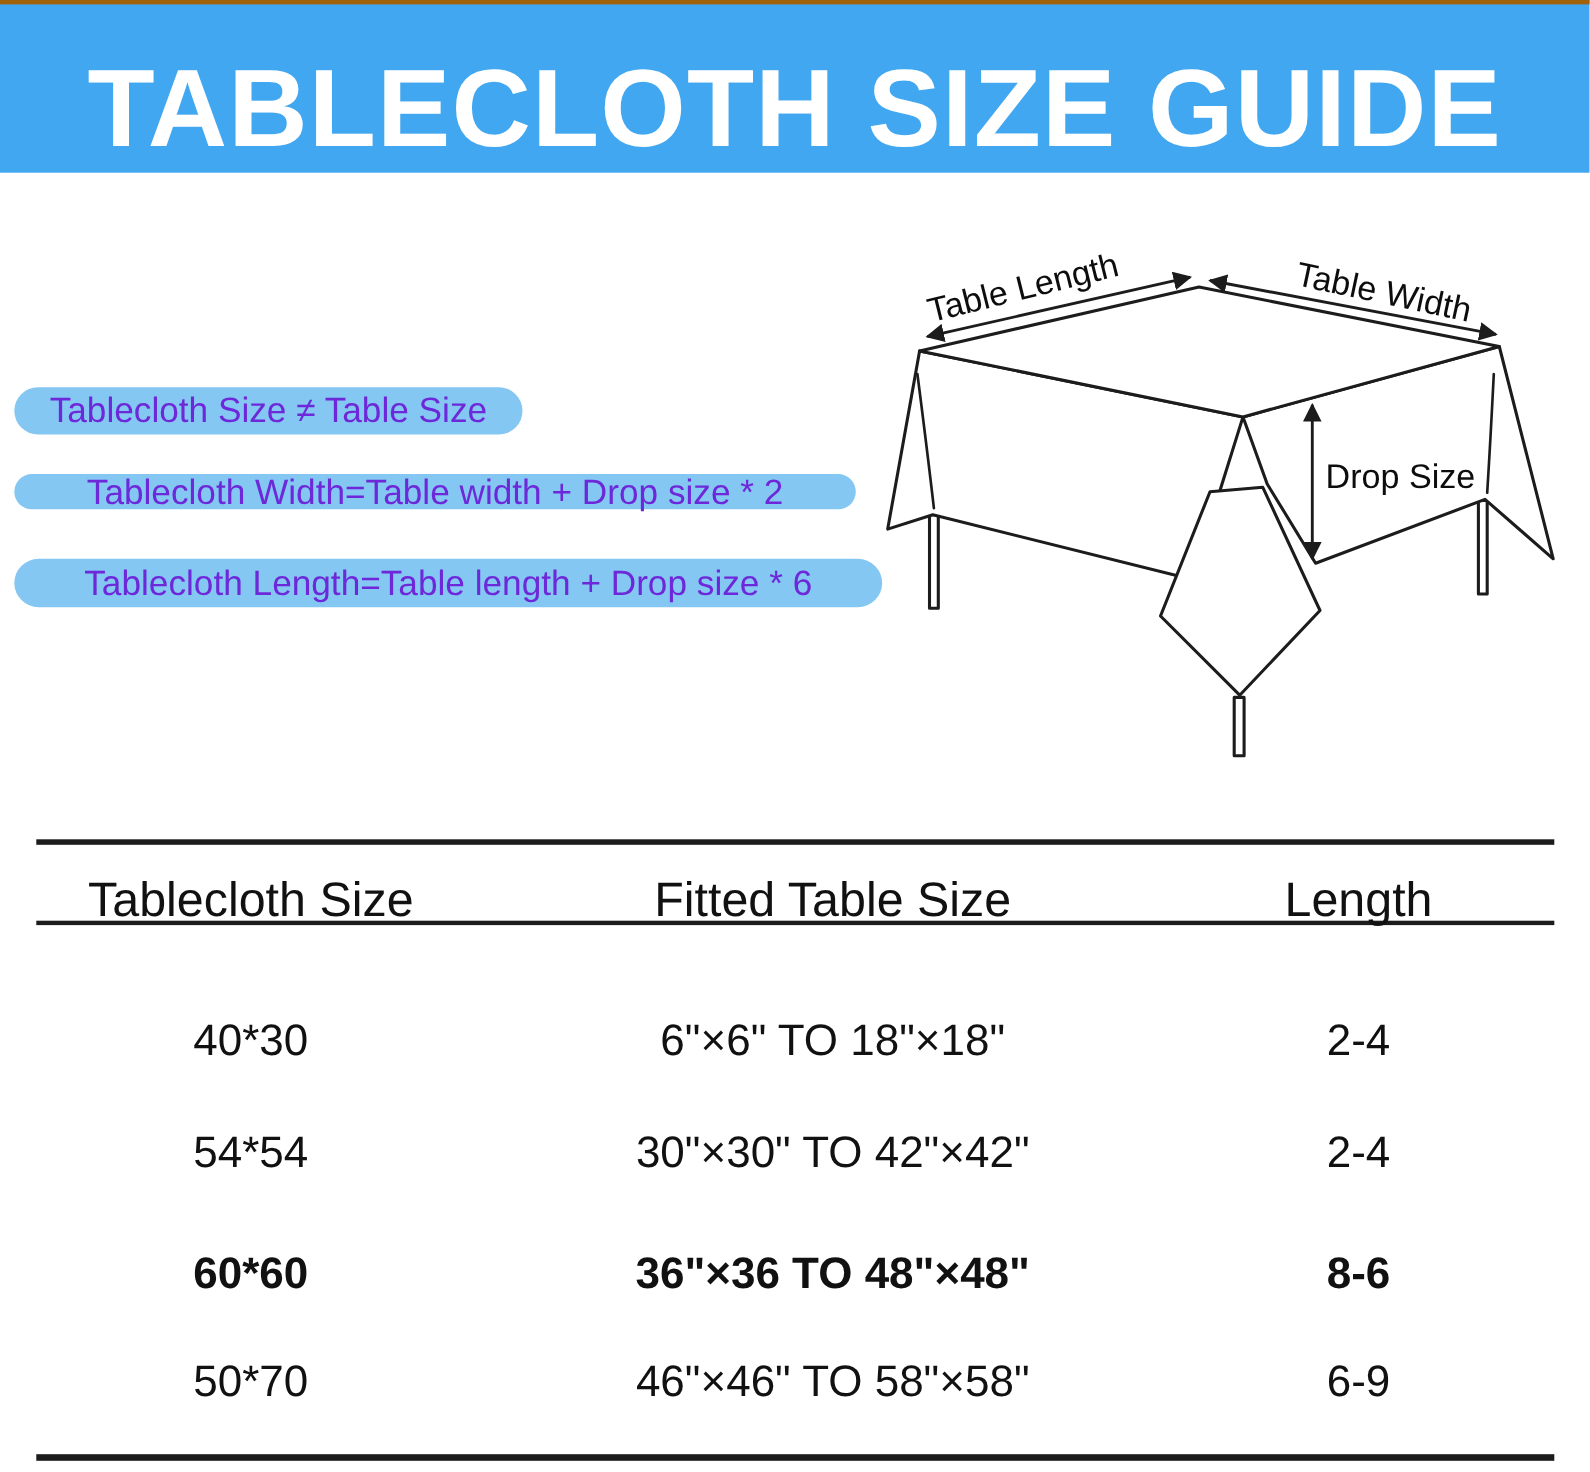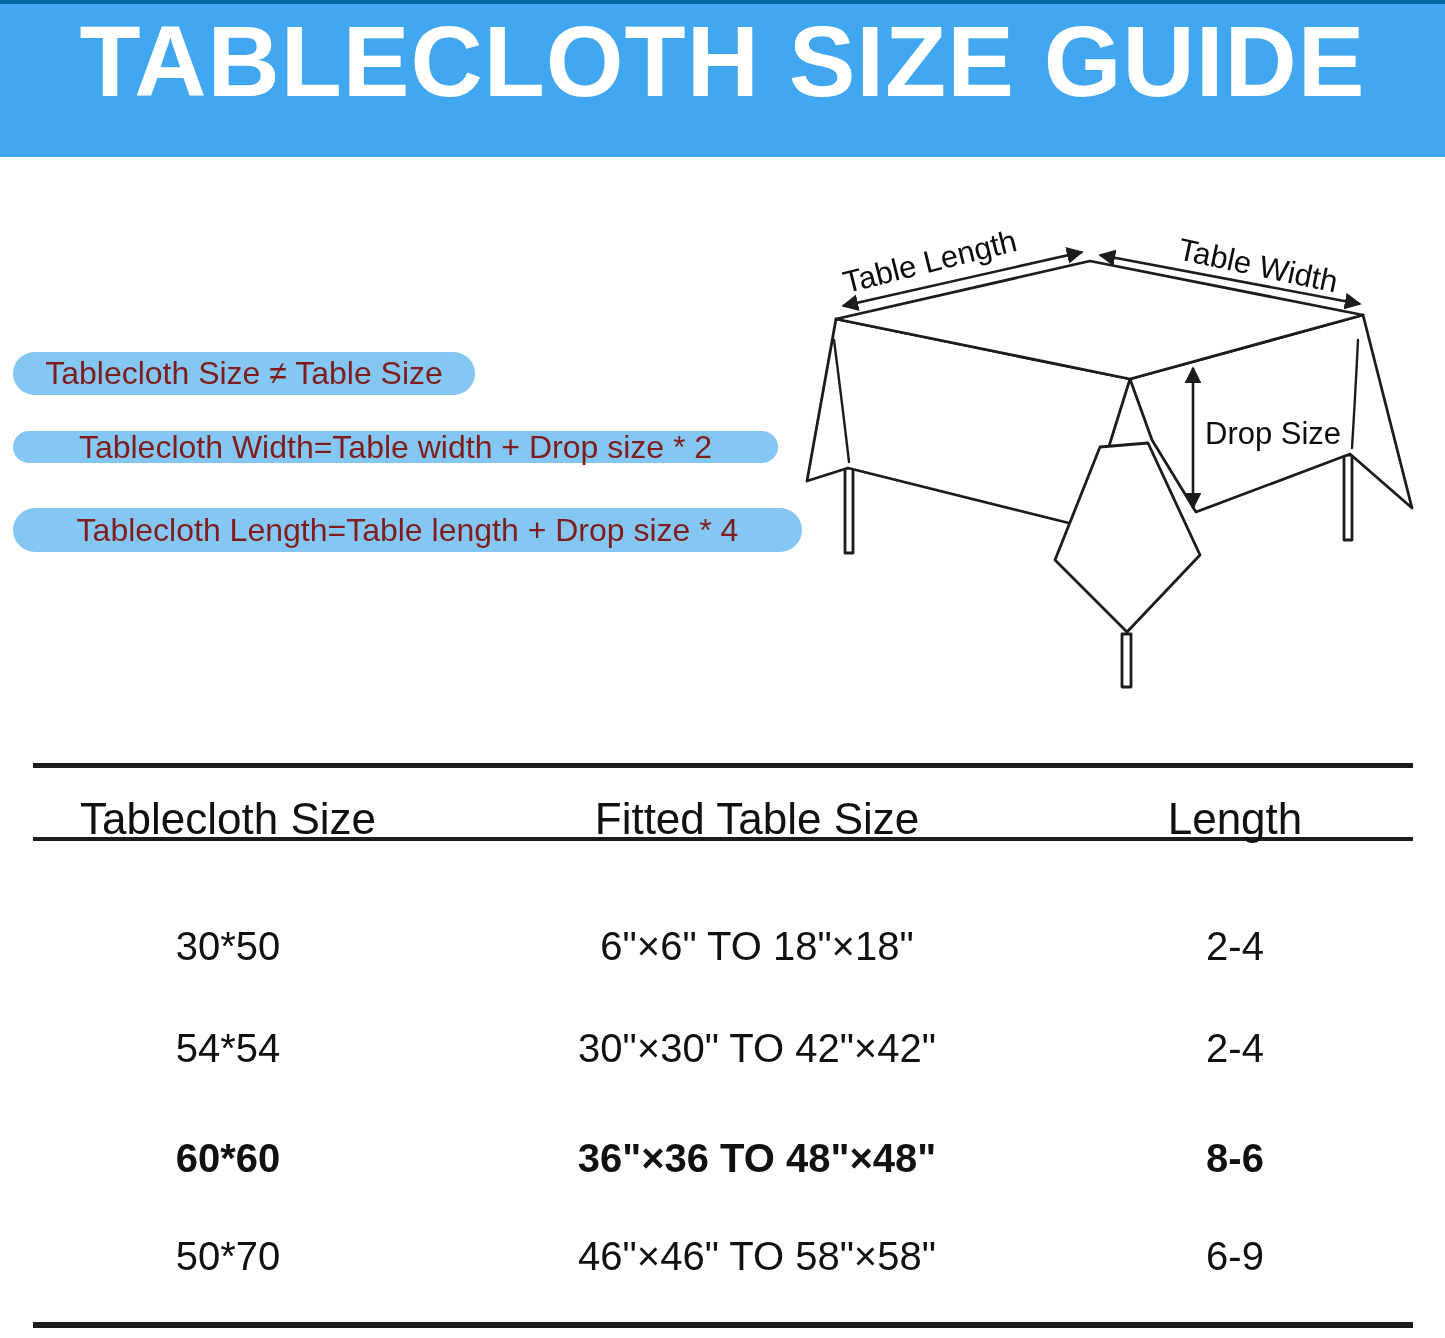--- a/index.html
+++ b/index.html
@@ -13,33 +13,33 @@
   body{
     position:relative;
     background:#ffffff;
     font-family:"Liberation Sans", sans-serif;
     color:var(--ink);
     overflow:hidden;
   }
   .banner{
     position:absolute;left:0;top:0;width:1445px;height:157px;
     background:var(--header-bg);
-    border-top:4px solid #0369a1;
-    display:flex;align-items:flex-start;justify-content:center;
+    border-top:4px solid #a16207;
+    display:flex;align-items:flex-end;justify-content:center;
   }
   .banner h1{
     color:#ffffff;font-size:100px;font-weight:bold;letter-spacing:1px;
     white-space:nowrap;
   }
   .pill{
     position:absolute;left:13px;
     background:var(--pill-bg);
     border-radius:24px;
     display:flex;align-items:center;justify-content:center;
-    font-size:32px;color:#7f1d1d;white-space:nowrap;
+    font-size:32px;color:#6d28d9;white-space:nowrap;
   }
   .pill-1{top:352px;width:462px;height:43px;}
   .pill-2{top:431px;width:765px;height:32px;}
   .pill-3{top:508px;width:789px;height:44px;}
   .diagram{
     position:absolute;left:780px;top:215px;width:665px;height:485px;
   }
   .draw{fill:#ffffff;stroke:var(--line);stroke-width:2.8;stroke-linejoin:round;stroke-linecap:round;}
   .wire{fill:none;stroke:var(--line);stroke-width:2.4;stroke-linecap:round;}
   .arrow{fill:none;stroke:var(--line);stroke-width:2.6;}
@@ -69,21 +69,21 @@
   <h1>TABLECLOTH SIZE GUIDE</h1>
 </div>
 
 <div class="pill pill-1">
   <span>Tablecloth Size ≠ Table Size</span>
 </div>
 <div class="pill pill-2">
   <span>Tablecloth Width=Table width + Drop size * 2</span>
 </div>
 <div class="pill pill-3">
-  <span>Tablecloth Length=Table length + Drop size * 4</span>
+  <span>Tablecloth Length=Table length + Drop size * 6</span>
 </div>
 
 <svg class="diagram" viewBox="780 215 665 485" xmlns="http://www.w3.org/2000/svg">
   <defs>
     <marker id="ah" viewBox="0 0 10 10" refX="9" refY="5" markerWidth="6.5" markerHeight="6.5" orient="auto-start-reverse">
       <path d="M0,0 L10,5 L0,10 Z" style="fill:var(--line)"></path>
     </marker>
   </defs>
 
   <rect class="draw" x="845" y="468" width="8" height="85"></rect>
@@ -110,21 +110,21 @@
 </svg>
 
 <div class="rule rule-top"></div>
 <div class="rule rule-mid"></div>
 <div class="rule rule-bottom"></div>
 
 <span class="tcell thead c1">Tablecloth Size</span>
 <span class="tcell thead c2">Fitted Table Size</span>
 <span class="tcell thead c3">Length</span>
 
-<span class="tcell trow r1 c1">30*50</span>
+<span class="tcell trow r1 c1">40*30</span>
 <span class="tcell trow r1 c2">6"×6" TO 18"×18"</span>
 <span class="tcell trow r1 c3">2-4</span>
 
 <span class="tcell trow r2 c1">54*54</span>
 <span class="tcell trow r2 c2">30"×30" TO 42"×42"</span>
 <span class="tcell trow r2 c3">2-4</span>
 
 <span class="tcell trow r3 c1">60*60</span>
 <span class="tcell trow r3 c2">36"×36 TO 48"×48"</span>
 <span class="tcell trow r3 c3">8-6</span>

